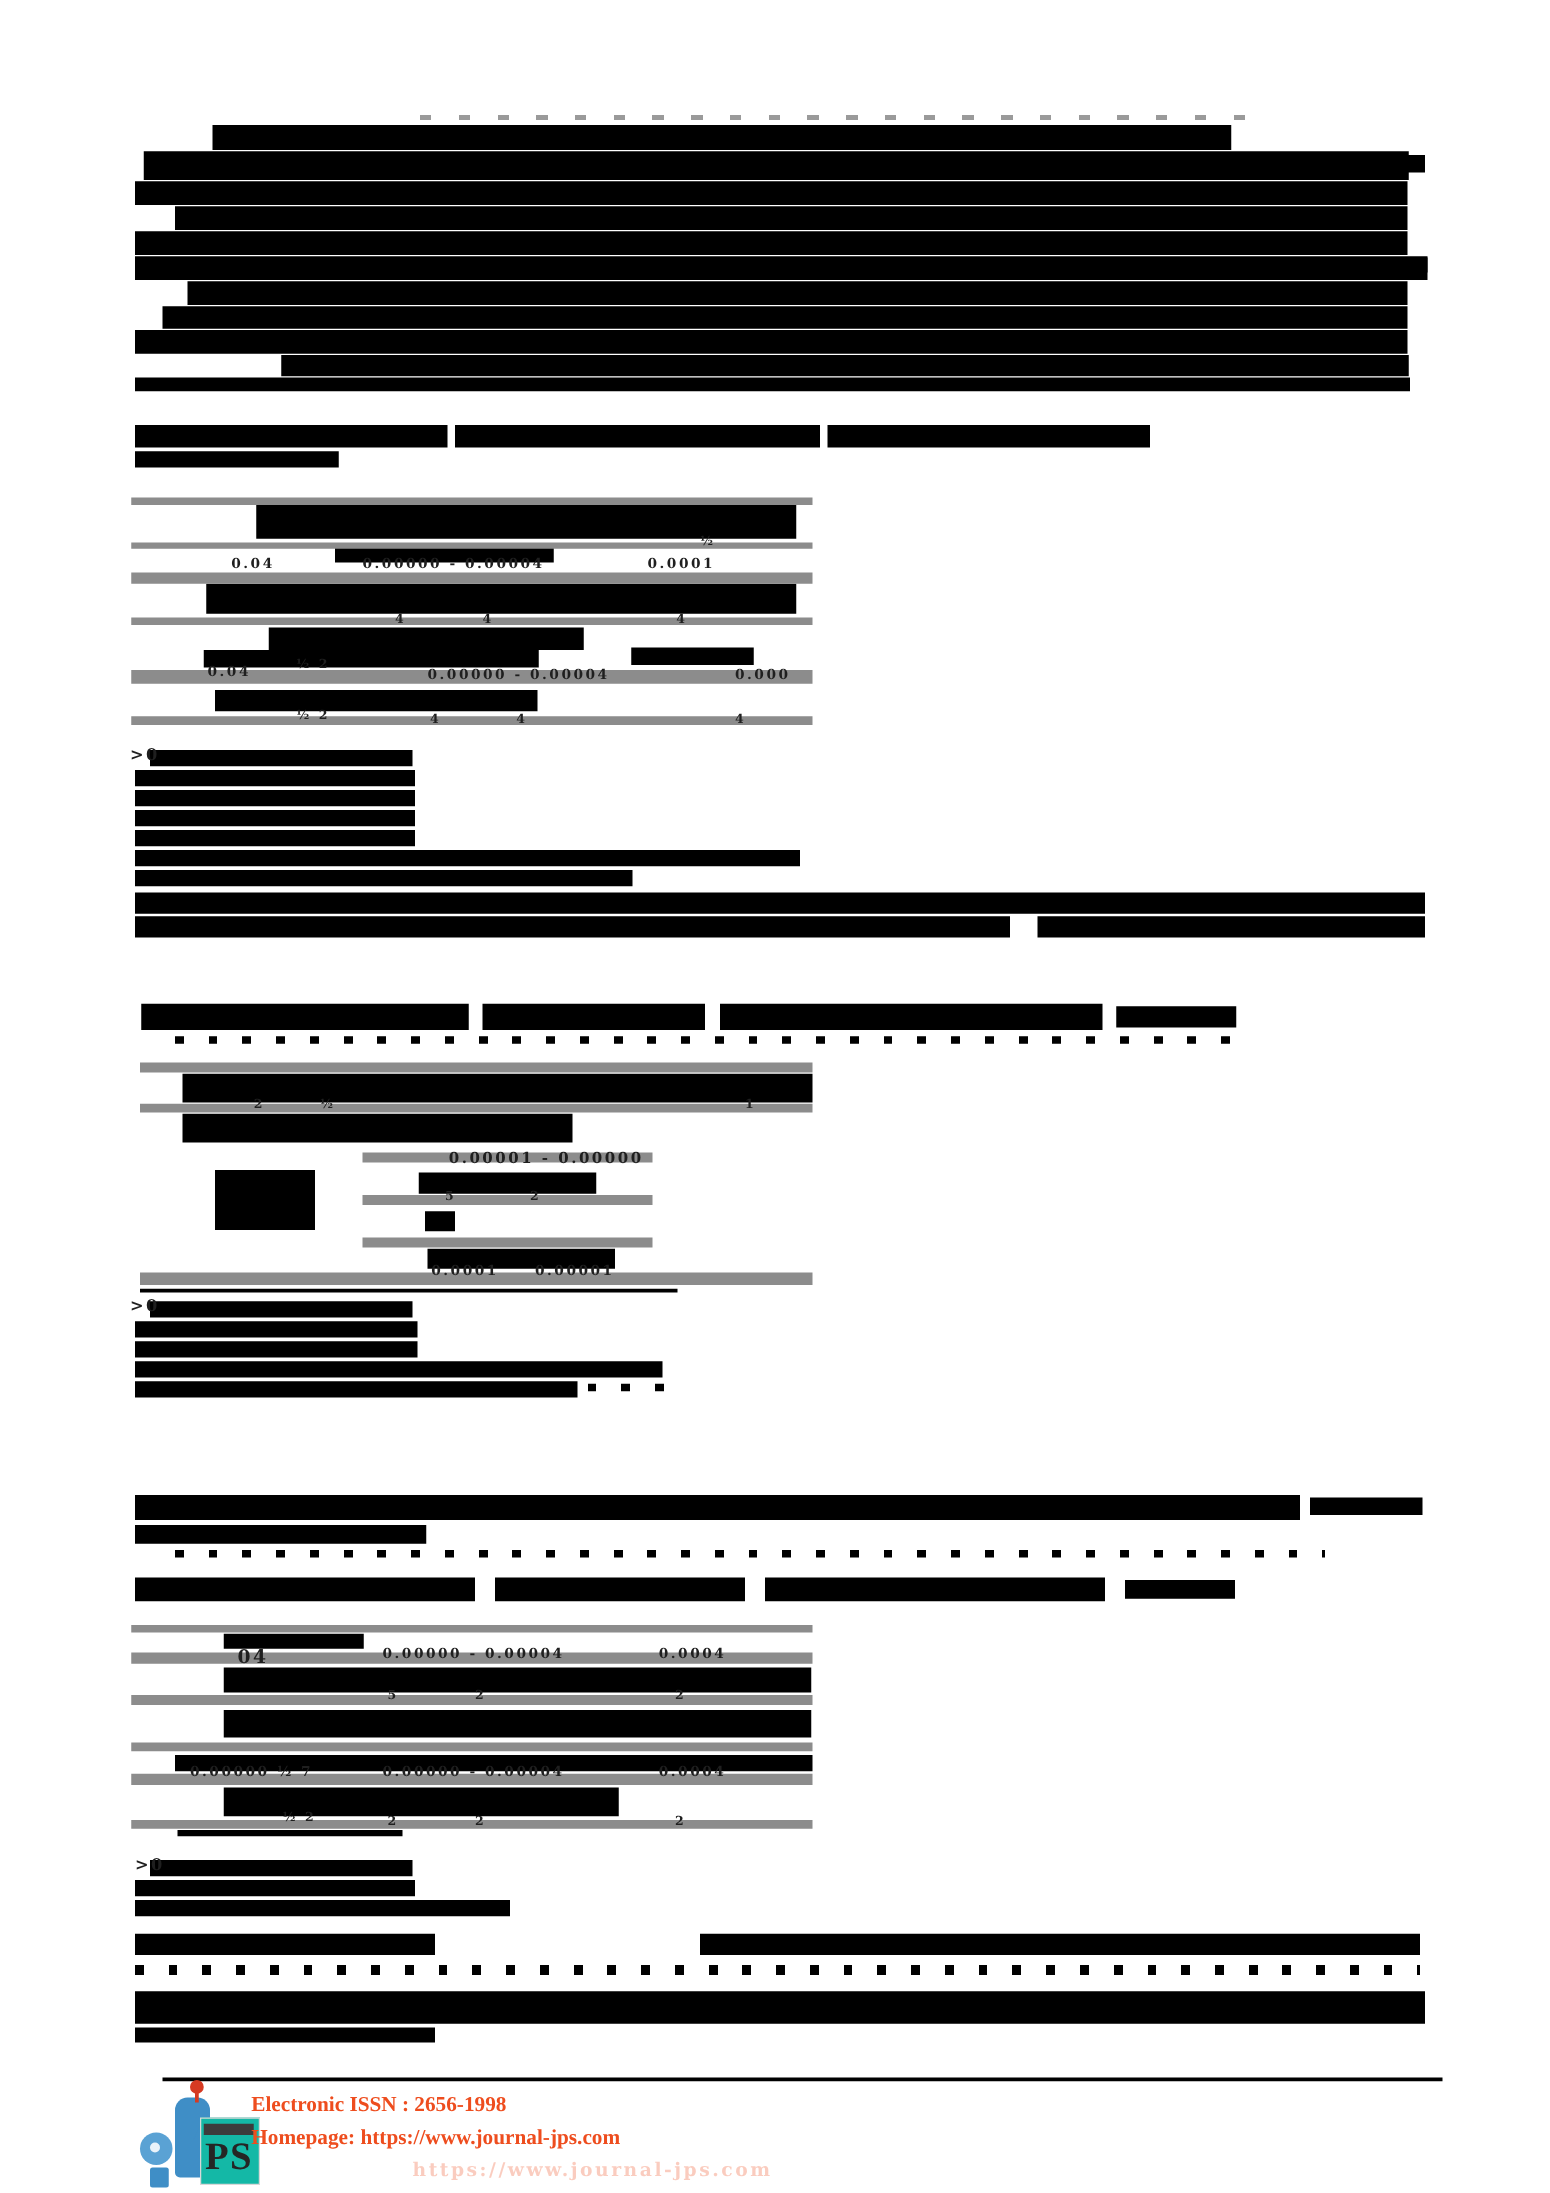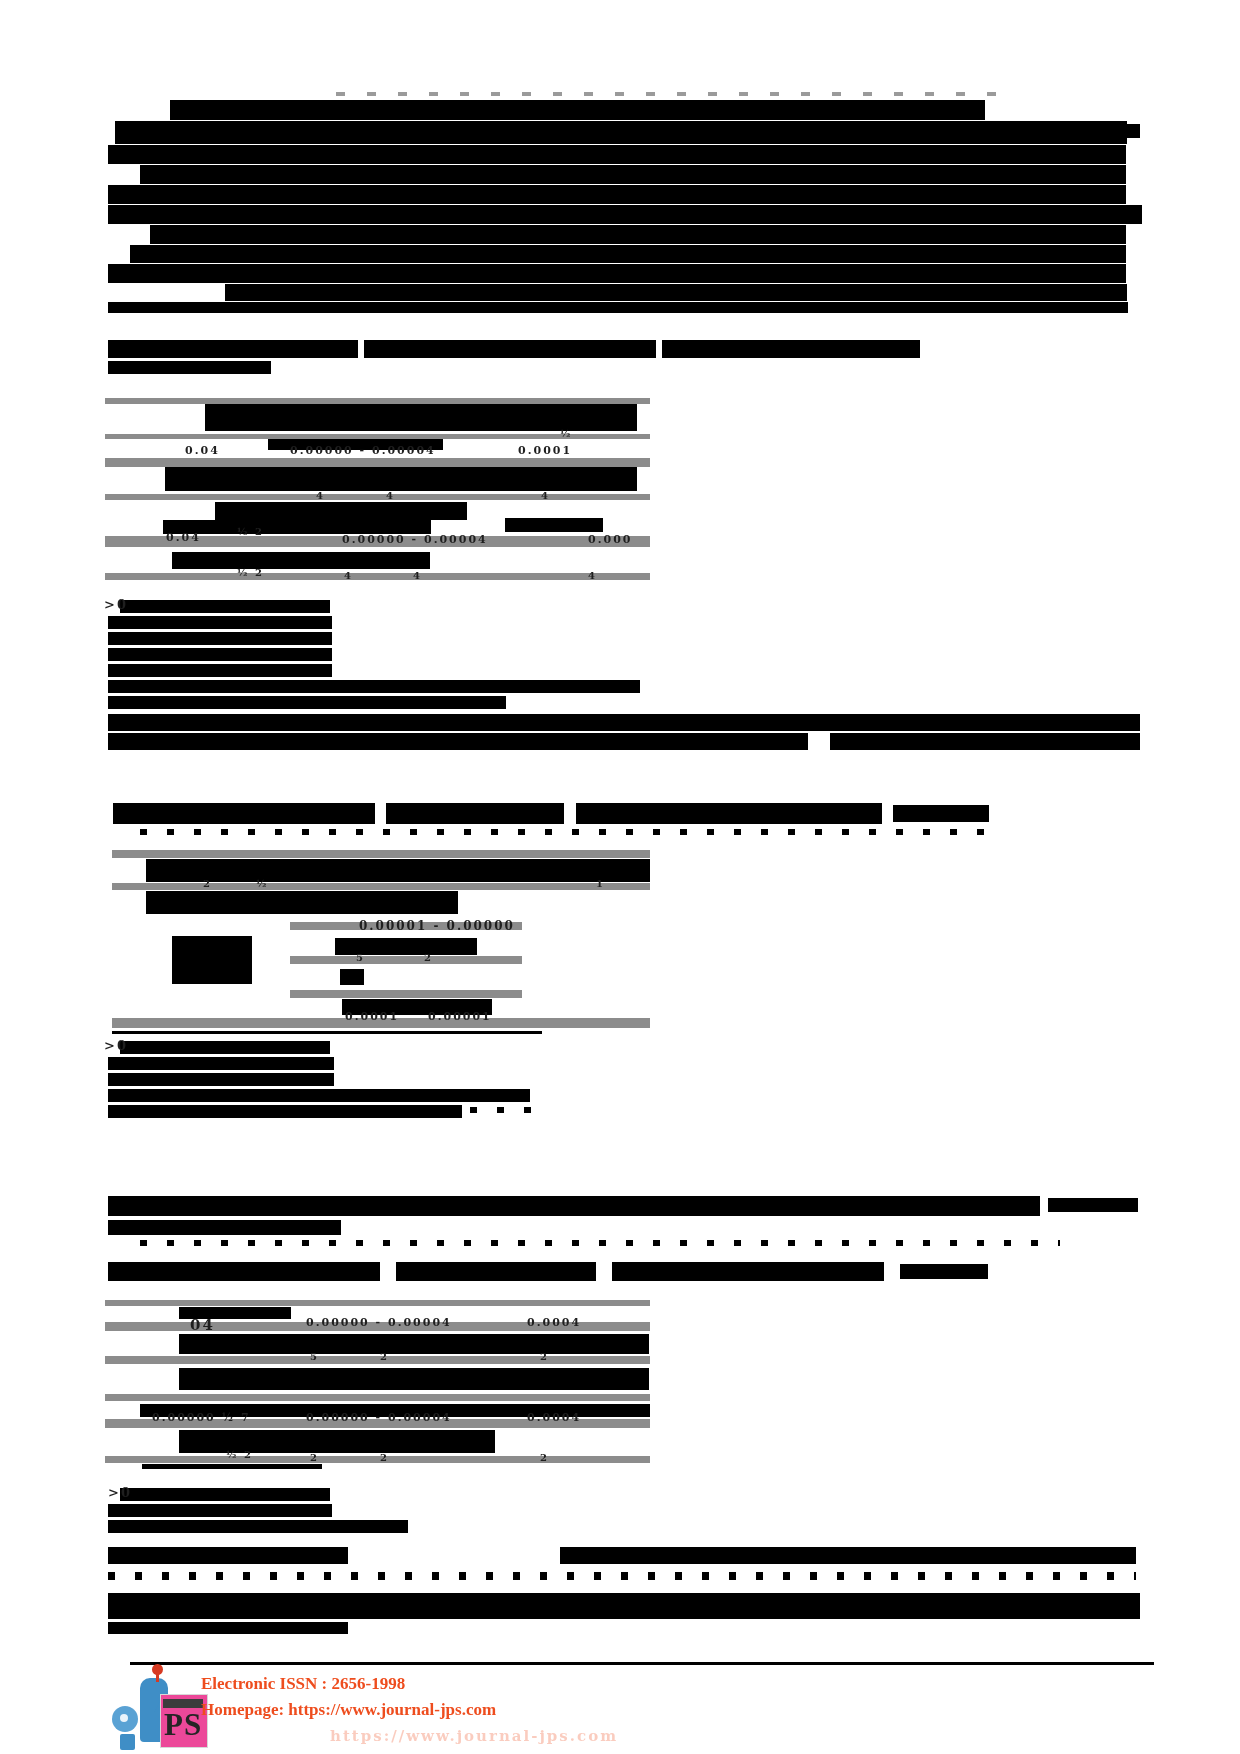--- a/index.html
+++ b/index.html
@@ -16,21 +16,21 @@
         white-space:nowrap;letter-spacing:2px;}
   .footer-rule{position:absolute;left:130px;top:1662px;width:1024px;height:3px;background:#000;}
   .logo{position:absolute;left:112px;top:1664px;width:90px;height:86px;}
   .pin{position:absolute;left:40px;top:0;width:11px;height:11px;border-radius:50%;background:#d63a22;}
   .pin::after{content:"";position:absolute;left:4px;top:9px;width:3px;height:9px;background:#d63a22;}
   .lg-bar{position:absolute;left:28px;top:14px;width:28px;height:64px;background:#3f8ec6;border-radius:10px 10px 4px 4px;}
   .lg-arm{position:absolute;left:46px;top:34px;width:22px;height:14px;background:#3f8ec6;transform:skewX(-25deg);}
   .lg-circle{position:absolute;left:0px;top:42px;width:26px;height:26px;border-radius:50%;background:#5aa2d4;}
   .lg-circle::after{content:"";position:absolute;left:8px;top:8px;width:8px;height:8px;border-radius:50%;background:#eaf3fa;}
   .lg-foot{position:absolute;left:8px;top:70px;width:15px;height:16px;background:#3f8ec6;border-radius:2px;}
-  .lg-card{position:absolute;left:48px;top:30px;width:46px;height:52px;background:#ec4899;border:1px solid #d8d8d8;}
+  .lg-card{position:absolute;left:48px;top:30px;width:46px;height:52px;background:#14b8a6;border:1px solid #d8d8d8;}
   .lg-small{position:absolute;left:2px;top:4px;width:40px;height:9px;background:#3c3c3c;}
   .lg-ps{position:absolute;left:3px;top:12px;font-family:"Liberation Serif",serif;font-weight:bold;
          font-size:31px;color:#252525;letter-spacing:1px;}
   .issn{position:absolute;left:201px;top:1674px;font-size:17px;font-weight:bold;color:var(--accent-footer,#ee4d1e);}
   .homepage{position:absolute;left:201px;top:1700px;font-size:17px;font-weight:bold;color:var(--accent-footer,#ee4d1e);}
 </style>
 </head>
 <body>
 
 <div id="canvas">

